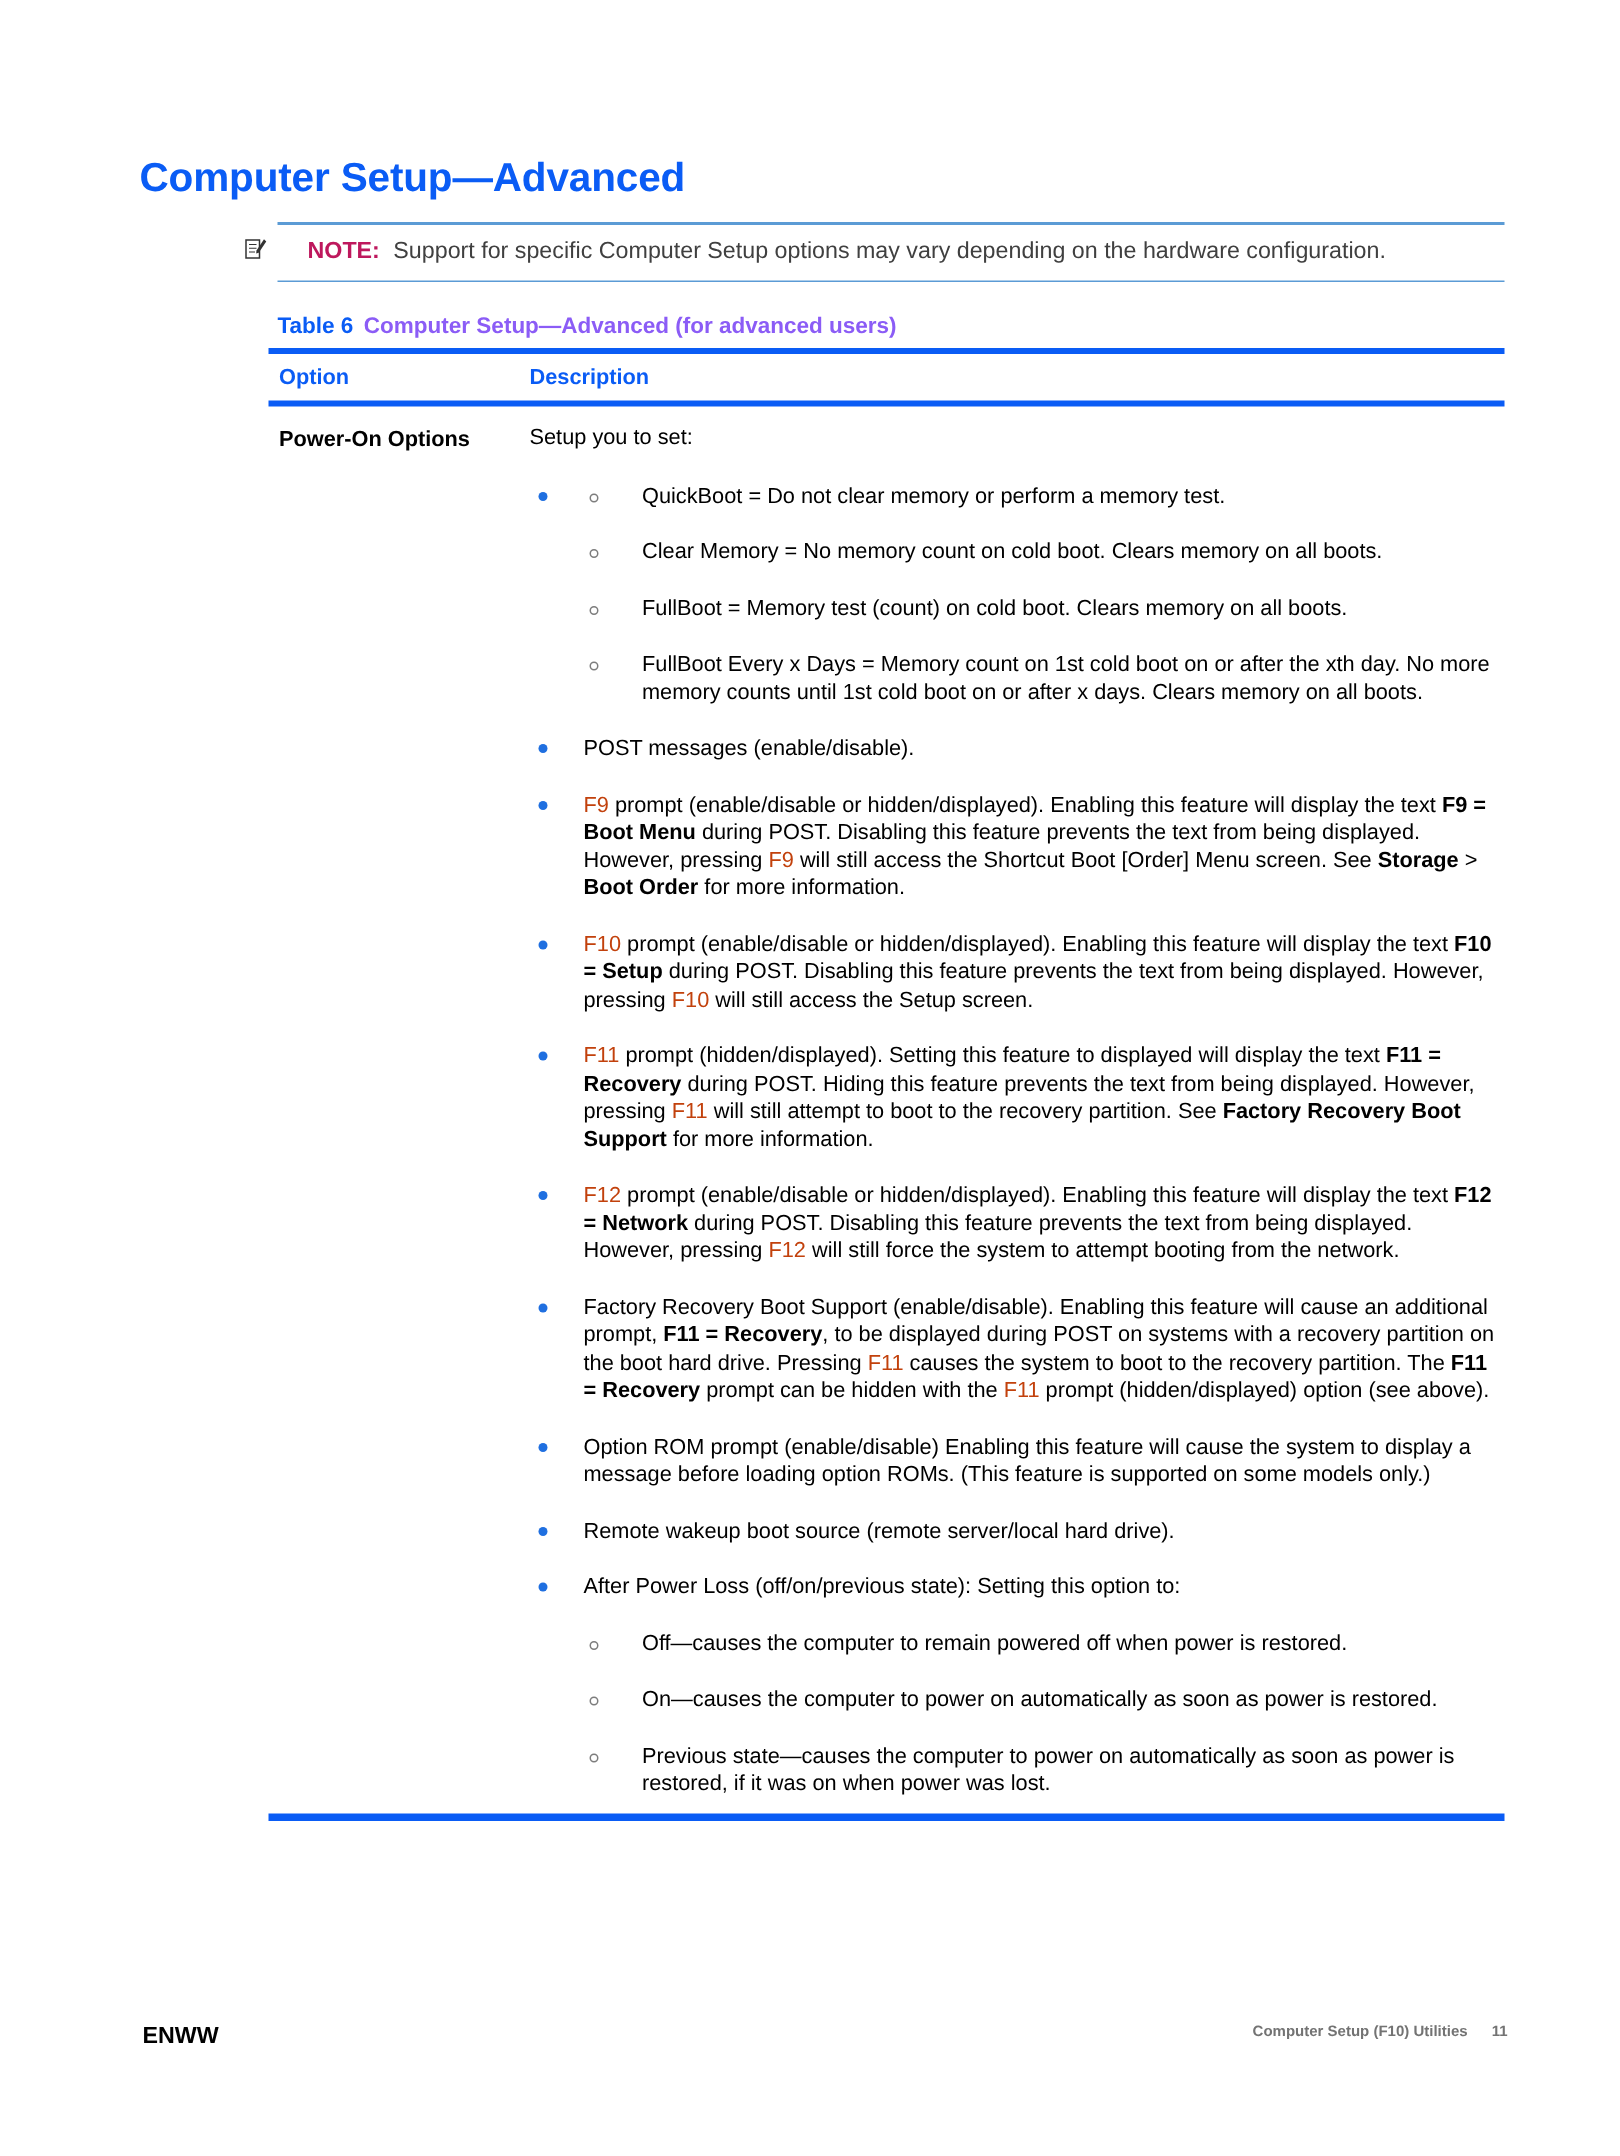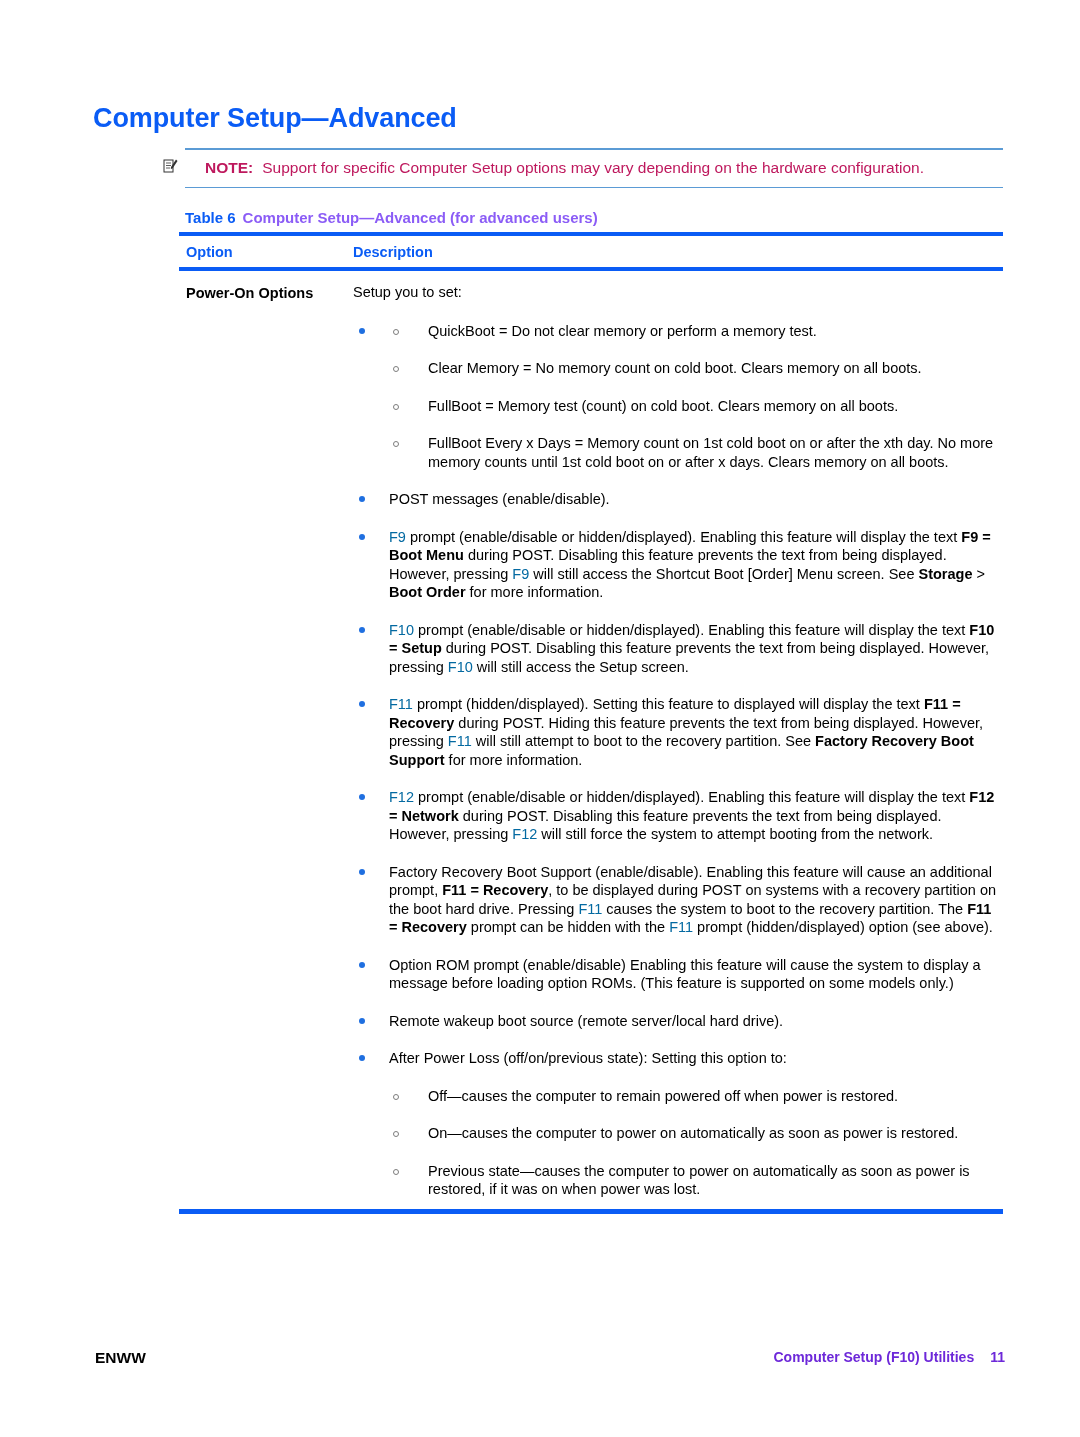--- a/index.html
+++ b/index.html
@@ -59,21 +59,21 @@
     top: 8px;
     width: 15px;
     height: 16px;
   }
   .note-label {
     color: #be185d;
     font-weight: bold;
     margin-right: 9px;
     margin-left: 20px;
   }
-  .note-text { color: #be185d; }
+  .note-text { color: #404040; }
 
   
   .table-caption {
     position: absolute;
     left: 185px;
     top: 209px;
     font-size: 15px;
     font-weight: bold;
     white-space: nowrap;
   }
@@ -170,21 +170,21 @@
     left: 4px;
     top: 7px;
     width: 4px;
     height: 4px;
     border-radius: 50%;
     border: 1px solid #7d7d7d;
     background: transparent;
   }
 
   b, .b { font-weight: bold; }
-  .lnk { color: #0369a1; }
+  .lnk { color: #c2410c; }
 
   
   .footer {
     position: absolute;
     left: 0;
     top: 1349px;
     width: 1080px;
     height: 24px;
   }
   .footer-left {
@@ -192,23 +192,23 @@
     left: 95px;
     top: 0;
     font-size: 15.5px;
     font-weight: bold;
     color: #000;
   }
   .footer-right {
     position: absolute;
     right: 75px;
     top: 0;
-    font-size: 14px;
-    font-weight: bold;
-    color: #6d28d9;
+    font-size: 10px;
+    font-weight: bold;
+    color: #737373;
     white-space: nowrap;
   }
   .footer-right .pg { margin-left: 16px; }
 </style>
 </head>
 <body>
 
 <div class="page">
 
   <div class="page-title">Computer Setup—Advanced</div>

